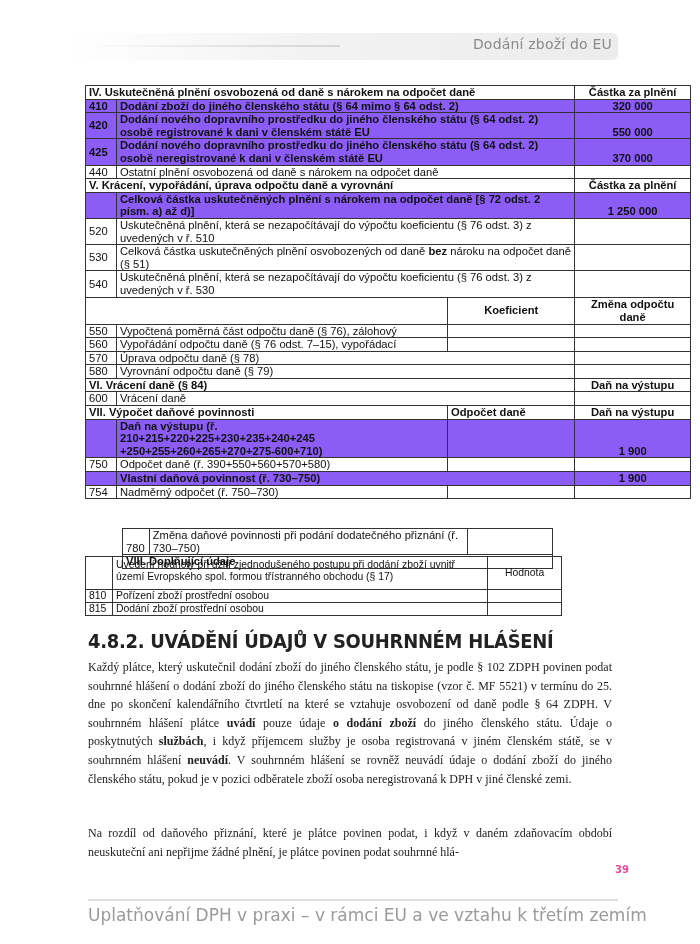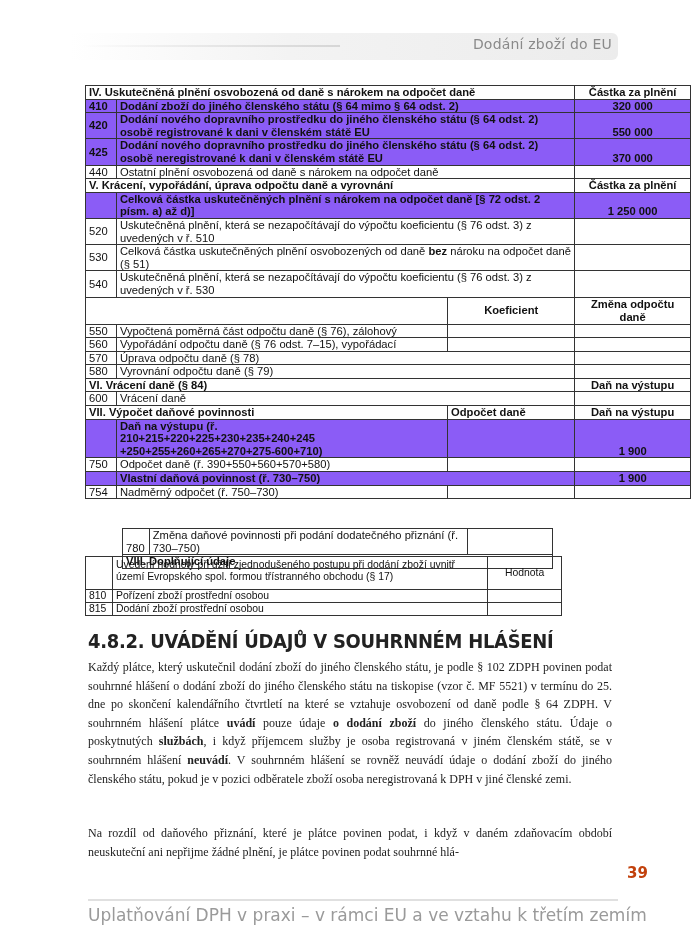--- a/index.html
+++ b/index.html
@@ -20,21 +20,21 @@
 
   #t1{left:85px;top:85px;width:606px;border-radius:23px;}
   #t2{left:74px;top:528px;width:431px;margin-left:48px;}
   #t3{left:85px;top:556px;width:477px;}
   #t3 td{font-size:10.4px;line-height:12px;}
 
   h2.sec-title{position:absolute;left:88px;top:630px;margin:0;font-family:"DejaVu Sans",sans-serif;font-size:19.5px;font-weight:bold;color:#222;letter-spacing:-0.3px;transform:scaleX(0.92);transform-origin:left;}
   .para{position:absolute;left:88px;width:524px;font-family:"Liberation Serif",serif;font-size:12px;line-height:18.6px;color:#222;text-align:justify;margin:0;}
   #p1{top:658px;}
   #p2{top:824px;}
-  .page-num{position:absolute;left:615px;top:864px;font-family:"DejaVu Sans",sans-serif;font-size:15px;font-weight:bold;color:#c2410c;margin-left:12px;}
+  .page-num{position:absolute;left:615px;top:864px;font-family:"DejaVu Sans",sans-serif;font-size:10px;font-weight:bold;color:#ec4899;}
   .foot-line{position:absolute;left:88px;top:899px;width:530px;height:2px;background:#e0e0e0;}
   .foot-title{position:absolute;left:88px;top:905px;font-family:"DejaVu Sans",sans-serif;font-size:17px;color:#9a9a9a;}
 </style>
 </head>
 <body>
 
 <div class="hdr-band"></div>
 <div class="hdr-line"></div>
 <div class="hdr-title">Dodání zboží do EU</div>
 

